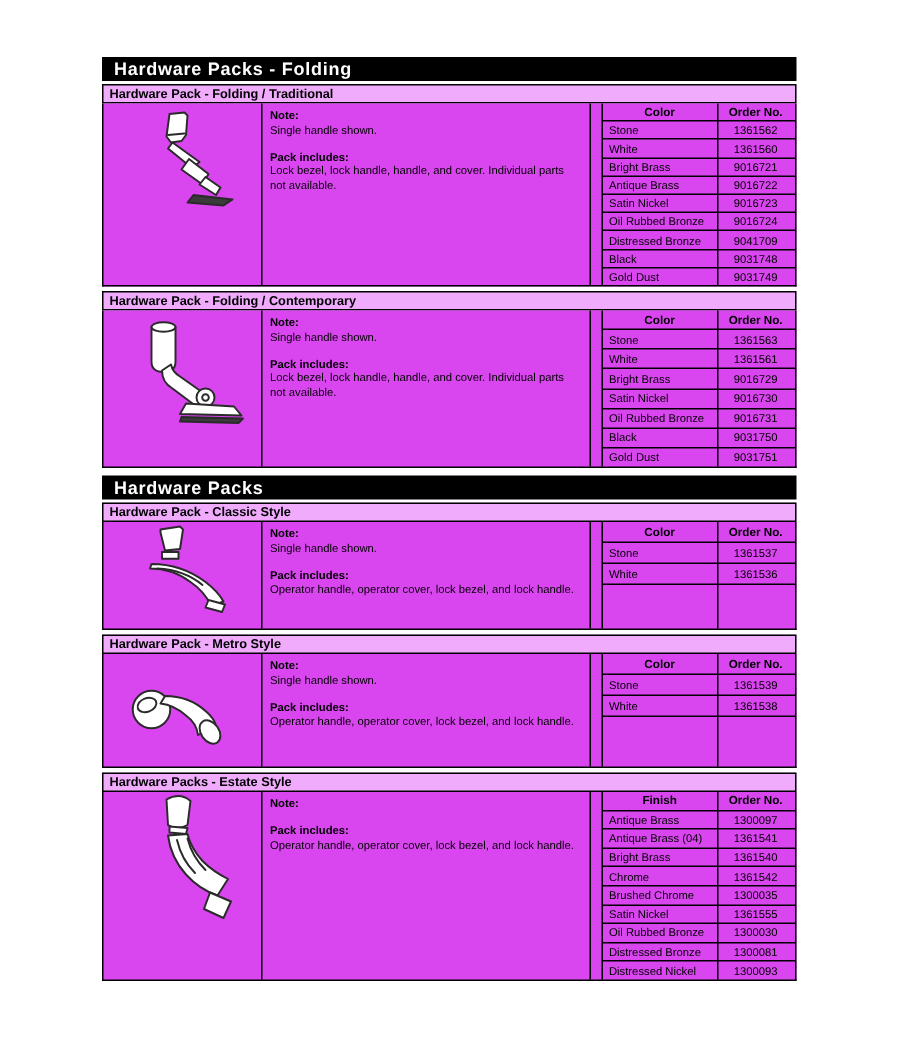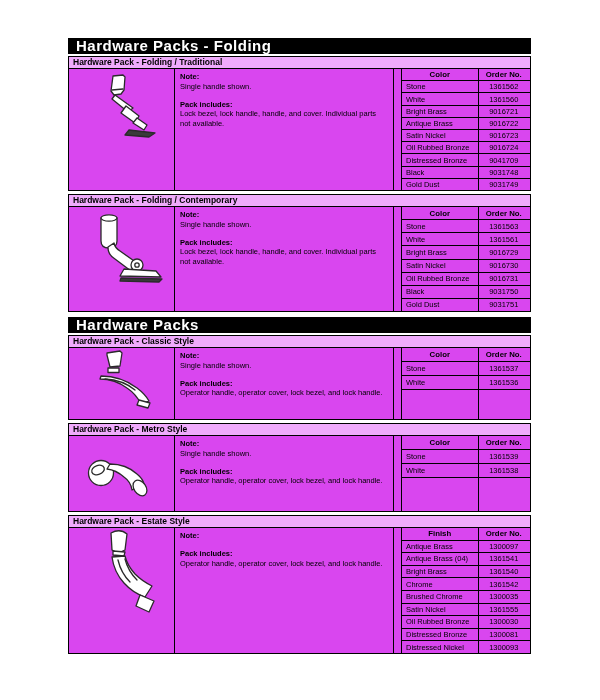--- a/index.html
+++ b/index.html
@@ -1,19 +1,19 @@
 <!DOCTYPE html>
 <html><head>
 <meta charset="utf-8">
 <style>
   html,body{margin:0;padding:0;background:#fff;}
   .page{position:relative;width:600px;height:700px;background:#ffffff;
         font-family:"Liberation Sans",sans-serif;color:#000;overflow:hidden;}
   .doc{position:absolute;left:68px;top:38px;width:463px;}
-  .banner{background:#000;color:#fff;font-weight:bold;font-size:15px;height:16px;
+  .banner{background:#000;color:#fff;font-weight:bold;font-size:12px;height:16px;
           line-height:16px;padding-left:8px;letter-spacing:0.5px;box-sizing:border-box;}
   .banner.mt{margin-top:5px;}
   .subhead{background:#f0abfc;border:1px solid #000;font-weight:bold;font-size:8.5px;
            height:13px;line-height:11px;padding-left:4px;box-sizing:border-box;margin-top:3px;}
   .subhead.after-banner{margin-top:2px;}
   .rowbox{border:1px solid #000;border-top:none;display:flex;box-sizing:border-box;background:#d946ef;}
   .cell-img{width:105px;border-right:1px solid #000;box-sizing:content-box;
             display:flex;align-items:flex-start;justify-content:center;}
   .cell-note{width:219px;border-right:1px solid #000;padding:3px 6px 3px 5px;
              font-size:7.5px;line-height:1.3;box-sizing:border-box;}
@@ -238,21 +238,21 @@
           </div>
           <div class="trow fixed">
             <div class="tname">White</div>
             <div class="tord">1361538</div>
           </div>
           <div class="tfill"></div>
         </div>
       </div>
     </div>
 
-    <div class="subhead">Hardware Pack - Estate Style</div>
+    <div class="subhead">Hardware Packs - Estate Style</div>
     <div class="rowbox" style="height:126px">
       <div class="cell-img">
         <svg class="art" width="92" height="100" viewBox="0 0 92 100">
           <path d="M35,5 q9,-5 16,1 l-2,16 q-7,4 -13,0 z"></path>
           <path d="M37,23 l12,1 -1,4 -11,-1 z"></path>
           <path d="M36,29 q2,15 12,26 q9,10 21,14 l7,-11 q-10,-5 -17,-12 q-8,-9 -10,-18 z"></path>
           <path class="ln" d="M42,32 q3,13 12,22"></path>
           <path class="ln" d="M49,31 q3,12 12,21"></path>
           <path d="M64,67 l14,6 -5,11 -13,-6 z"></path>
         </svg>

